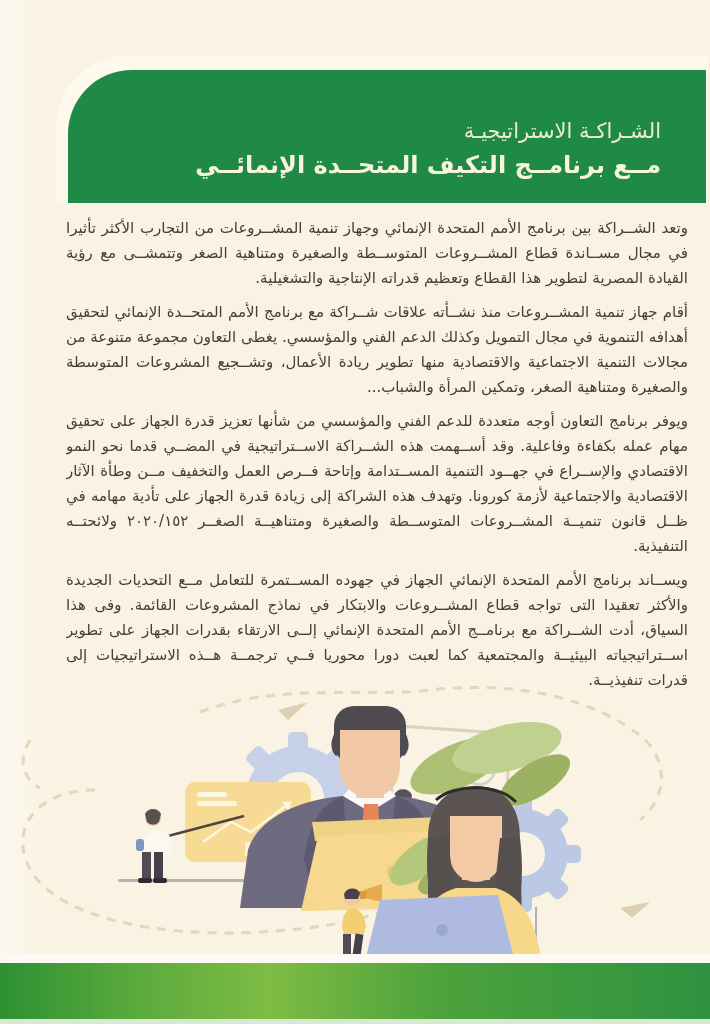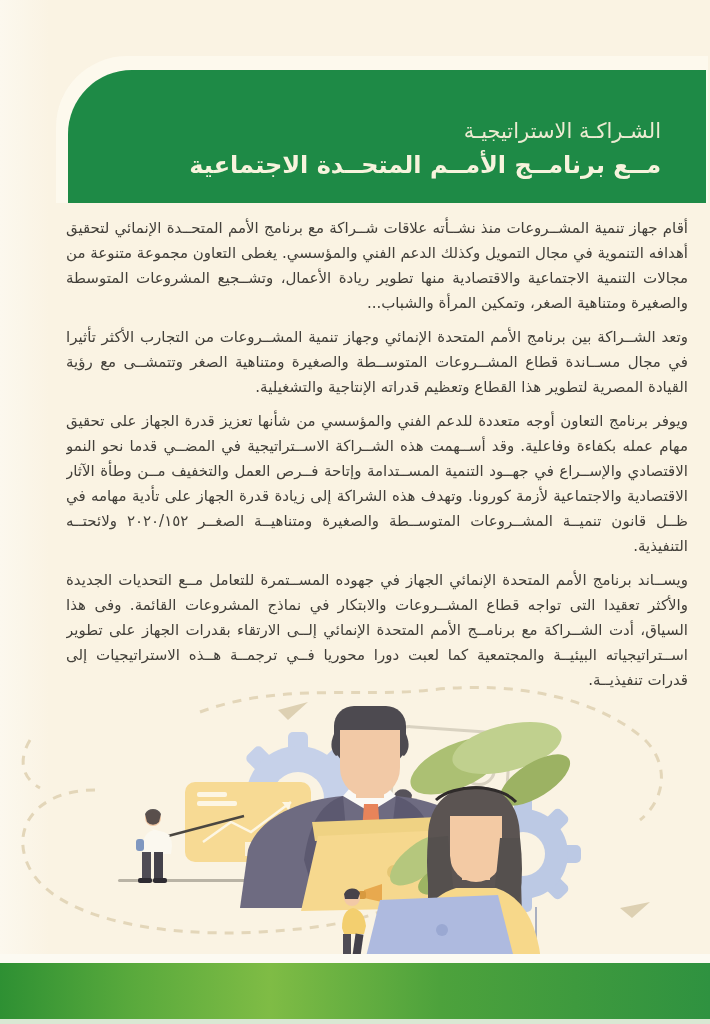--- a/index.html
+++ b/index.html
@@ -47,26 +47,26 @@
   }
   .footer-edge{position:absolute;left:0;right:0;top:1019px;height:5px;background:#d9e8d3;}
 </style>
 </head>
 <body>
 
 <div class="page">
 
   <div class="banner">
     <div class="t1">الشـراكـة الاستراتيجيـة</div>
-    <div class="t2">مــع برنامــج الأمــم المتحــدة الاجتماعية</div>
+    <div class="t2">مــع برنامــج التكيف المتحــدة الإنمائــي</div>
   </div>
 
   <div class="bodytext">
+    <p>وتعد الشــراكة بين برنامج الأمم المتحدة الإنمائي وجهاز تنمية المشــروعات من التجارب الأكثر تأثيرا في مجال مســاندة قطاع المشــروعات المتوســطة والصغيرة ومتناهية الصغر وتتمشــى مع رؤية القيادة المصرية لتطوير هذا القطاع وتعظيم قدراته الإنتاجية والتشغيلية.</p>
     <p>أقام جهاز تنمية المشــروعات منذ نشــأته علاقات شــراكة مع برنامج الأمم المتحــدة الإنمائي لتحقيق أهدافه التنموية في مجال التمويل وكذلك الدعم الفني والمؤسسي. يغطى التعاون مجموعة متنوعة من مجالات التنمية الاجتماعية والاقتصادية منها تطوير ريادة الأعمال، وتشــجيع المشروعات المتوسطة والصغيرة ومتناهية الصغر، وتمكين المرأة والشباب...</p>
-    <p>وتعد الشــراكة بين برنامج الأمم المتحدة الإنمائي وجهاز تنمية المشــروعات من التجارب الأكثر تأثيرا في مجال مســاندة قطاع المشــروعات المتوســطة والصغيرة ومتناهية الصغر وتتمشــى مع رؤية القيادة المصرية لتطوير هذا القطاع وتعظيم قدراته الإنتاجية والتشغيلية.</p>
     <p>ويوفر برنامج التعاون أوجه متعددة للدعم الفني والمؤسسي من شأنها تعزيز قدرة الجهاز على تحقيق مهام عمله بكفاءة وفاعلية. وقد أســهمت هذه الشــراكة الاســتراتيجية في المضــي قدما نحو النمو الاقتصادي والإســراع في جهــود التنمية المســتدامة وإتاحة فــرص العمل والتخفيف مــن وطأة الآثار الاقتصادية والاجتماعية لأزمة كورونا. وتهدف هذه الشراكة إلى زيادة قدرة الجهاز على تأدية مهامه في ظــل قانون تنميــة المشــروعات المتوســطة والصغيرة ومتناهيــة الصغــر ٢٠٢٠/١٥٢ ولائحتــه التنفيذية.</p>
     <p>ويســاند برنامج الأمم المتحدة الإنمائي الجهاز في جهوده المســتمرة للتعامل مــع التحديات الجديدة والأكثر تعقيدا التى تواجه قطاع المشــروعات والابتكار في نماذج المشروعات القائمة. وفى هذا السياق، أدت الشــراكة مع برنامــج الأمم المتحدة الإنمائي إلــى الارتقاء بقدرات الجهاز على تطوير اســتراتيجياته البيئيــة والمجتمعية كما لعبت دورا محوريا فــي ترجمــة هــذه الاستراتيجيات إلى قدرات تنفيذيــة.</p>
   </div>
 
   <div class="illus">
 
     <svg class="abs" style="left:0;top:620px;" width="710" height="360" viewBox="0 0 710 360">
       <path d="M200,92 C280,62 360,78 430,70 C520,60 600,80 645,120 C670,145 665,180 640,200" fill="none" stroke="#e3d6b9" stroke-width="3" stroke-dasharray="9 8"></path>
       <path d="M95,170 C40,170 10,205 28,245 C50,295 150,318 260,312 C330,308 360,300 390,288" fill="none" stroke="#e3d6b9" stroke-width="3" stroke-dasharray="9 8"></path>
       <path d="M30,120 C18,140 22,158 40,168" fill="none" stroke="#e3d6b9" stroke-width="3" stroke-dasharray="9 8"></path>

